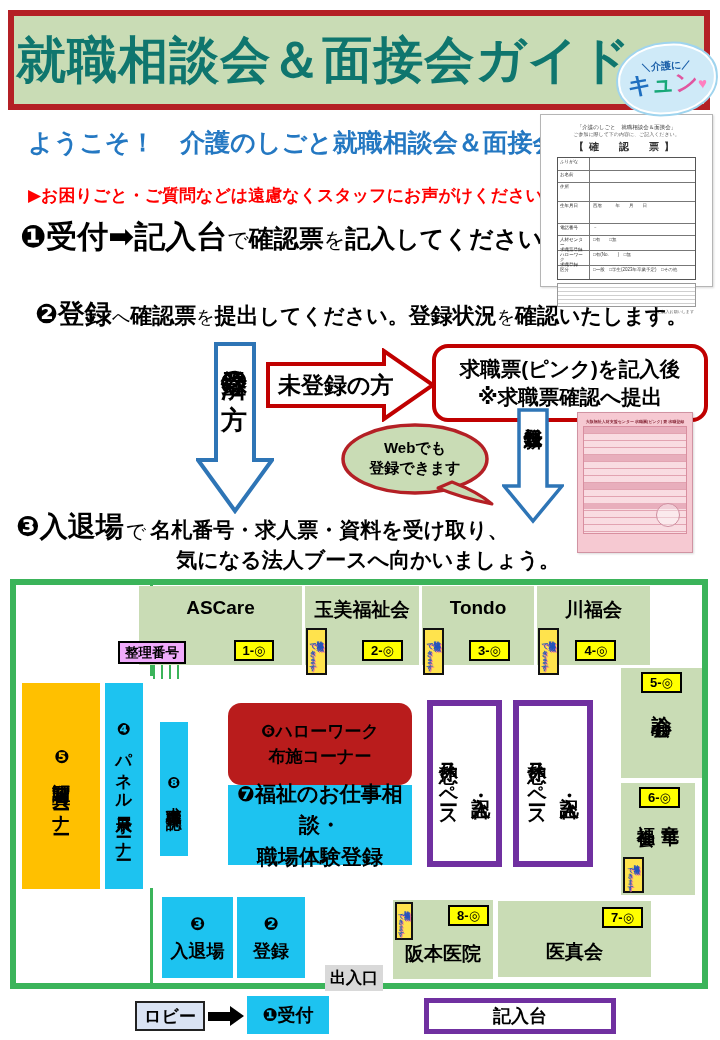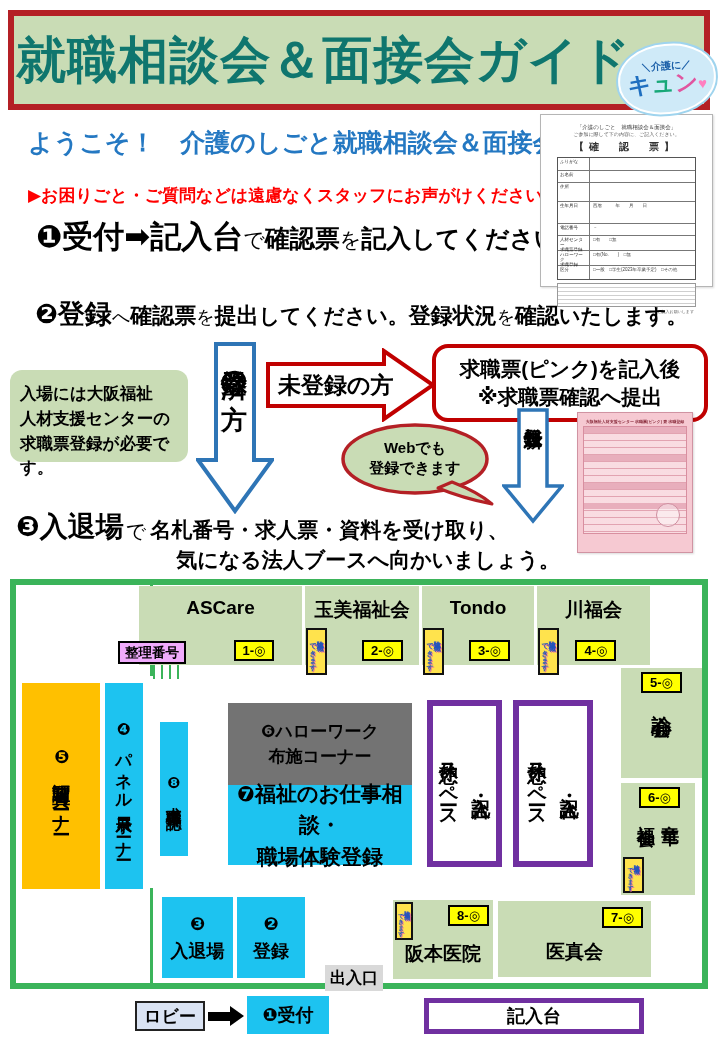--- a/index.html
+++ b/index.html
@@ -19,21 +19,21 @@
     display:flex;flex-direction:column;align-items:center;justify-content:center;z-index:5;}
   #logo .top{font-size:10px;font-weight:800;color:#1b5fa8;line-height:1;}
   #logo .main{font-size:23px;font-weight:900;line-height:1.1;}
   #logo .c1{color:#1f6fc0;} #logo .c2{color:#18a878;} #logo .c3{color:#e0559f;}
   #logo .heart{color:#ff7fc0;font-size:15px;}
 
   #welcome{left:28px;top:126px;font-size:25px;font-weight:800;color:#2478c2;}
   #notice{left:28px;top:184px;font-size:17px;font-weight:800;color:#ff0000;}
 
   .stepline{display:flex;align-items:baseline;color:#000;}
-  #step1{left:36px;top:216px;}
+  #step1{left:20px;top:216px;}
   #step2{left:13px;top:296px;margin-left:22px;}
   .lead1{font-size:31px;font-weight:900;}
   .lead2{font-size:27px;font-weight:900;}
   .part1{font-size:21px;font-weight:500;}
   .part2{font-size:18px;font-weight:500;}
   .bold1{font-size:25px;font-weight:900;}
   .bold2{font-size:22px;font-weight:900;}
   .tail1{font-size:24px;font-weight:600;}
   .tail2{font-size:21px;font-weight:600;}
 
@@ -88,36 +88,36 @@
   .booth{position:absolute;background:#c9dcb5;color:#000;}
   .bname{font-size:19px;font-weight:700;text-align:center;margin-top:11px;}
   .tag{position:absolute;background:#ffff00;border:2px solid #000;font-size:13px;font-weight:800;
     line-height:17px;padding:0 7px;color:#000;}
   .badge{position:absolute;width:21px;background:#ffe34d;border:2px solid #111;z-index:3;
     display:flex;align-items:center;justify-content:center;}
   .badge span{writing-mode:vertical-rl;text-orientation:upright;font-size:7px;font-weight:800;
     color:#2255bb;line-height:1.05;text-shadow:1px 1px 0 #e86aa0;letter-spacing:-1px;white-space:pre-line;}
   .cyan{background:#1dc3f0;}
   .goldbooth{background:#ffc000;}
-  .pinkbooth{background:#737373;}
+  .pinkbooth{background:#b91c1c;border-radius:13px;}
   .vlabel{font-size:18px;font-weight:800;letter-spacing:2px;line-height:1.25;}
   .purplebox{position:absolute;background:#fff;border:6px solid #7030a0;}
   .purplebox .vlabel{font-size:19px;letter-spacing:1px;line-height:1.7;}
   #seiri{position:absolute;left:102px;top:56px;width:68px;height:23px;background:#f0abfc;
     border:2px solid #000;font-size:13.5px;font-weight:800;z-index:4;}
   .harrow{display:flex;align-items:center;}
   .harrow .shaft{width:22px;height:9px;background:#000;}
   .harrow .head{width:0;height:0;border-left:14px solid #000;border-top:10px solid transparent;border-bottom:10px solid transparent;}
   #exitlabel{position:absolute;left:309px;top:380px;width:58px;height:26px;background:#d9d9d9;
     font-size:16px;font-weight:800;z-index:4;}
 
   #lobby{left:135px;top:1001px;width:70px;height:30px;background:#dae3f3;border:2px solid #222;
     font-size:17px;font-weight:800;}
   #reception{left:247px;top:996px;width:82px;height:38px;font-size:18px;font-weight:800;}
-  #kinyudai-b{left:424px;top:998px;width:220px;height:36px;background:#fff;border:5px solid #7030a0;
+  #kinyudai-b{left:424px;top:998px;width:192px;height:36px;background:#fff;border:5px solid #7030a0;
     font-size:18px;font-weight:800;}
 </style>
 </head>
 <body>
 
 <div id="page">
 
   <div class="abs" id="banner">
     <div id="banner-title">就職相談会＆面接会ガイド</div>
   </div>
@@ -188,23 +188,20 @@
     <span class="bold2">確認票</span>
     <span class="part2">を</span>
     <span class="bold2">提出</span>
     <span class="tail2">してください。</span>
     <span class="bold2">登録状況</span>
     <span class="part2">を</span>
     <span class="bold2">確認</span>
     <span class="tail2">いたします。</span>
   </div>
 
-  <div class="abs pre" id="note-green">入場には大阪福祉
-人材支援センターの
-求職票登録が必要です。</div>
 
   <div class="arrowwrap" style="left:196px;top:342px;width:78px;height:172px;">
     <svg width="78" height="172" viewBox="0 0 78 172">
       <polygon points="20,2 58,2 58,118 76,118 39,169 2,118 20,118" fill="#fff" stroke="#2e75b6" stroke-width="4"></polygon>
     </svg>
     <div class="arrowtext v" id="txt-registered">登録済の方</div>
   </div>
 
   <div class="arrowwrap" style="left:266px;top:348px;width:170px;height:74px;">
     <svg width="170" height="74" viewBox="0 0 170 74">

